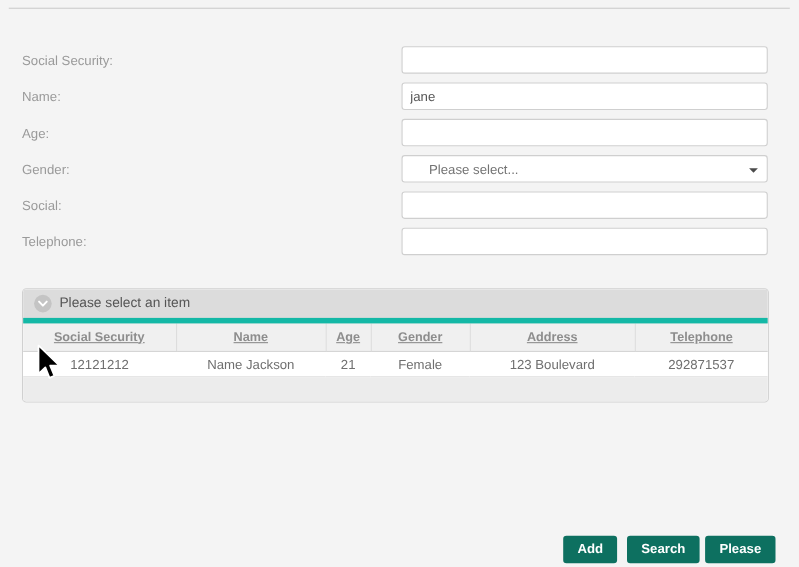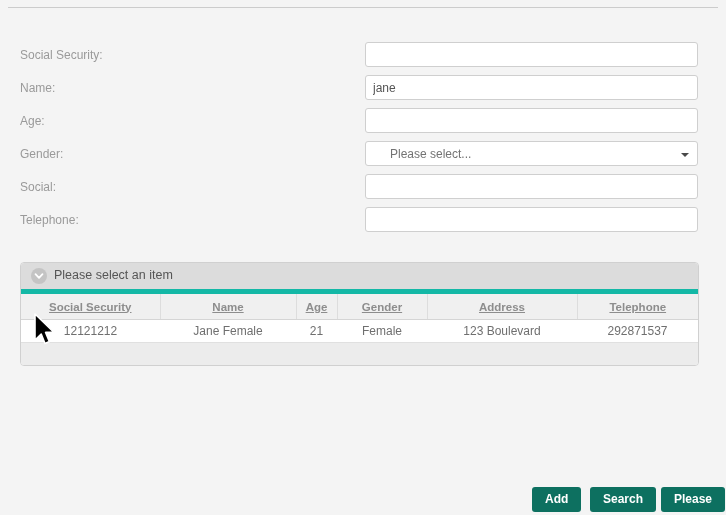--- a/index.html
+++ b/index.html
@@ -162,21 +162,20 @@
     background: #ececec;
   }
 
   
   .button-bar {
     position: absolute;
     left: 0;
     top: 487px;
     width: 626px;
     height: 26px;
-    margin-left: 20px;
   }
   .btn {
     position: absolute;
     top: 0;
     height: 25px;
     background: #0d7060;
     border: none;
     border-radius: 3px;
     color: #ffffff;
     font-family: "Liberation Sans", sans-serif;
@@ -268,21 +267,21 @@
         <th>Name</th>
         <th>Age</th>
         <th>Gender</th>
         <th>Address</th>
         <th>Telephone</th>
       </tr>
     </thead>
     <tbody>
       <tr>
         <td>12121212</td>
-        <td>Jane Female</td>
+        <td>Name Jackson</td>
         <td>21</td>
         <td>Female</td>
         <td>123 Boulevard</td>
         <td>292871537</td>
       </tr>
     </tbody>
   </table>
 
   <div class="panel-footer"></div>
 </div>

